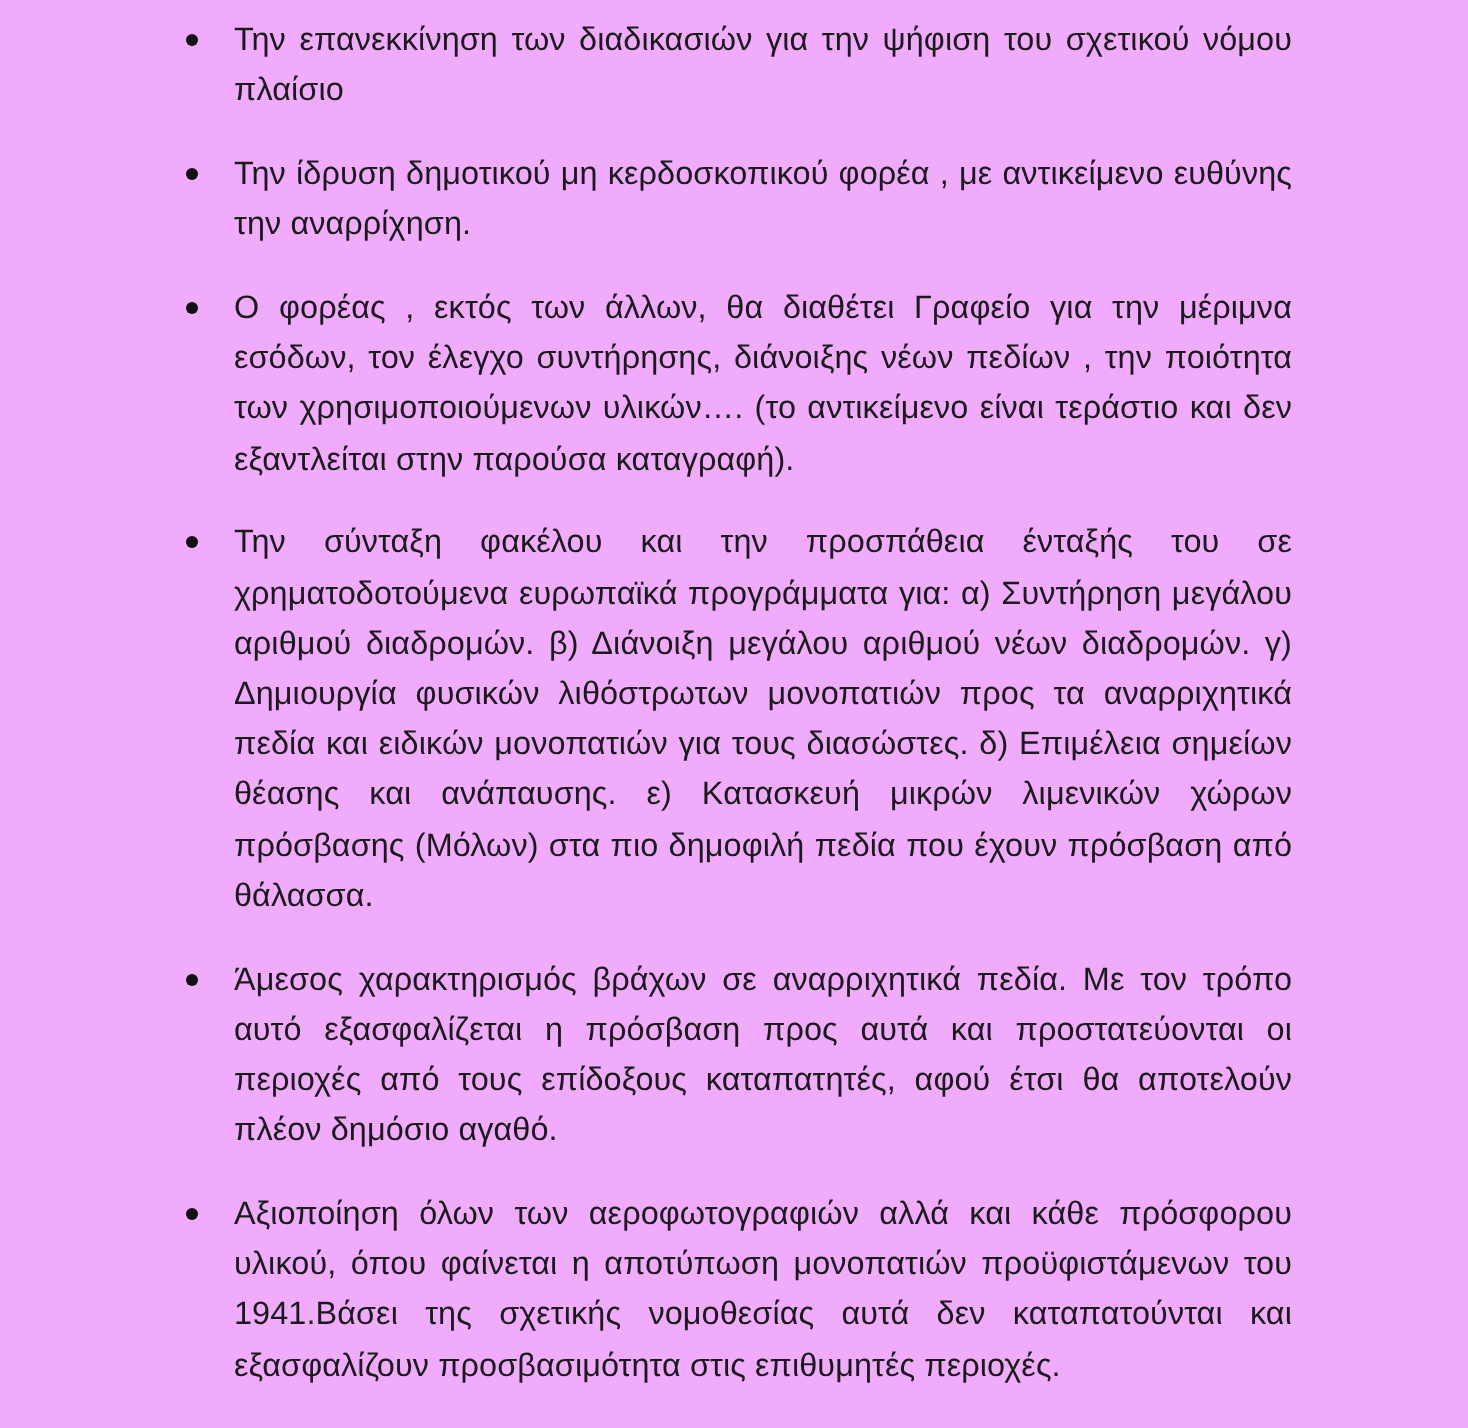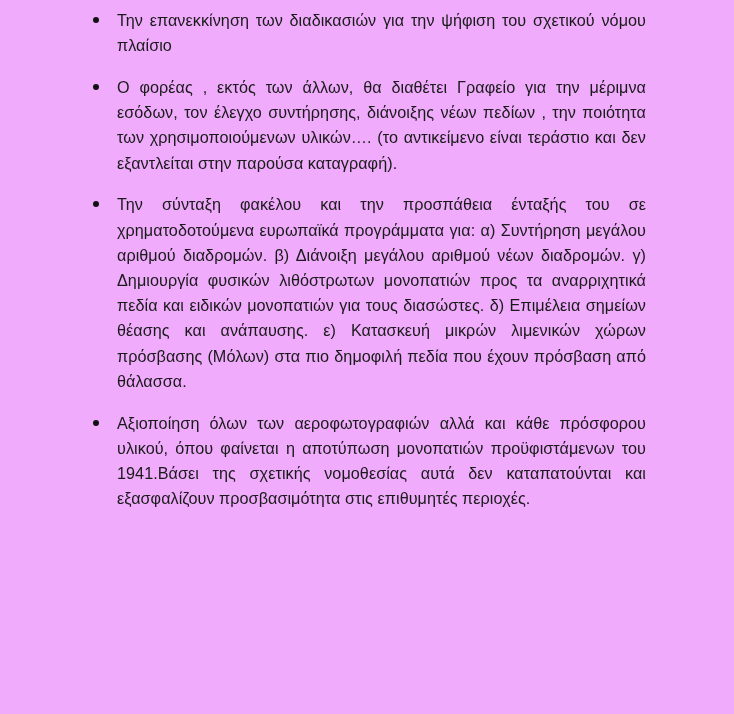--- a/index.html
+++ b/index.html
@@ -59,24 +59,32 @@
 <body>
 
 <div class="page">
   <ul class="bullets">
     <li class="item">
       <span class="dot"></span>
       <span class="txt">Την επανεκκίνηση των διαδικασιών για την ψήφιση του σχετικού νόμου πλαίσιο</span>
     </li>
     <li class="item">
       <span class="dot"></span>
+      <span class="txt">Την ίδρυση δημοτικού μη κερδοσκοπικού φορέα , με αντικείμενο ευθύνης την αναρρίχηση.</span>
+    </li>
+    <li class="item">
+      <span class="dot"></span>
       <span class="txt"> Ο φορέας , εκτός των άλλων, θα διαθέτει Γραφείο  για την μέριμνα εσόδων, τον έλεγχο  συντήρησης,  διάνοιξης νέων πεδίων , την ποιότητα των χρησιμοποιούμενων υλικών…. (το αντικείμενο είναι τεράστιο και δεν εξαντλείται στην παρούσα καταγραφή).</span>
     </li>
     <li class="item">
       <span class="dot"></span>
       <span class="txt">Την σύνταξη φακέλου και την προσπάθεια ένταξής του σε χρηματοδοτούμενα ευρωπαϊκά  προγράμματα για: α) Συντήρηση μεγάλου αριθμού διαδρομών. β) Διάνοιξη μεγάλου αριθμού νέων διαδρομών. γ) Δημιουργία φυσικών λιθόστρωτων μονοπατιών προς τα αναρριχητικά πεδία και ειδικών μονοπατιών για τους διασώστες. δ) Επιμέλεια σημείων θέασης και ανάπαυσης. ε) Κατασκευή μικρών λιμενικών  χώρων πρόσβασης (Μόλων) στα πιο δημοφιλή πεδία που έχουν πρόσβαση από θάλασσα.</span>
+    </li>
+    <li class="item">
+      <span class="dot"></span>
+      <span class="txt">Άμεσος χαρακτηρισμός  βράχων σε αναρριχητικά πεδία. Με τον τρόπο αυτό εξασφαλίζεται η πρόσβαση προς αυτά  και προστατεύονται οι περιοχές από τους επίδοξους καταπατητές, αφού έτσι  θα αποτελούν πλέον  δημόσιο αγαθό.</span>
     </li>
     <li class="item">
       <span class="dot"></span>
       <span class="txt">Αξιοποίηση όλων των αεροφωτογραφιών αλλά και κάθε πρόσφορου υλικού, όπου φαίνεται η αποτύπωση μονοπατιών προϋφιστάμενων του 1941.Βάσει της σχετικής νομοθεσίας αυτά δεν καταπατούνται και εξασφαλίζουν προσβασιμότητα στις επιθυμητές περιοχές.</span>
     </li>
   </ul>
 </div>
 
 </body></html>

